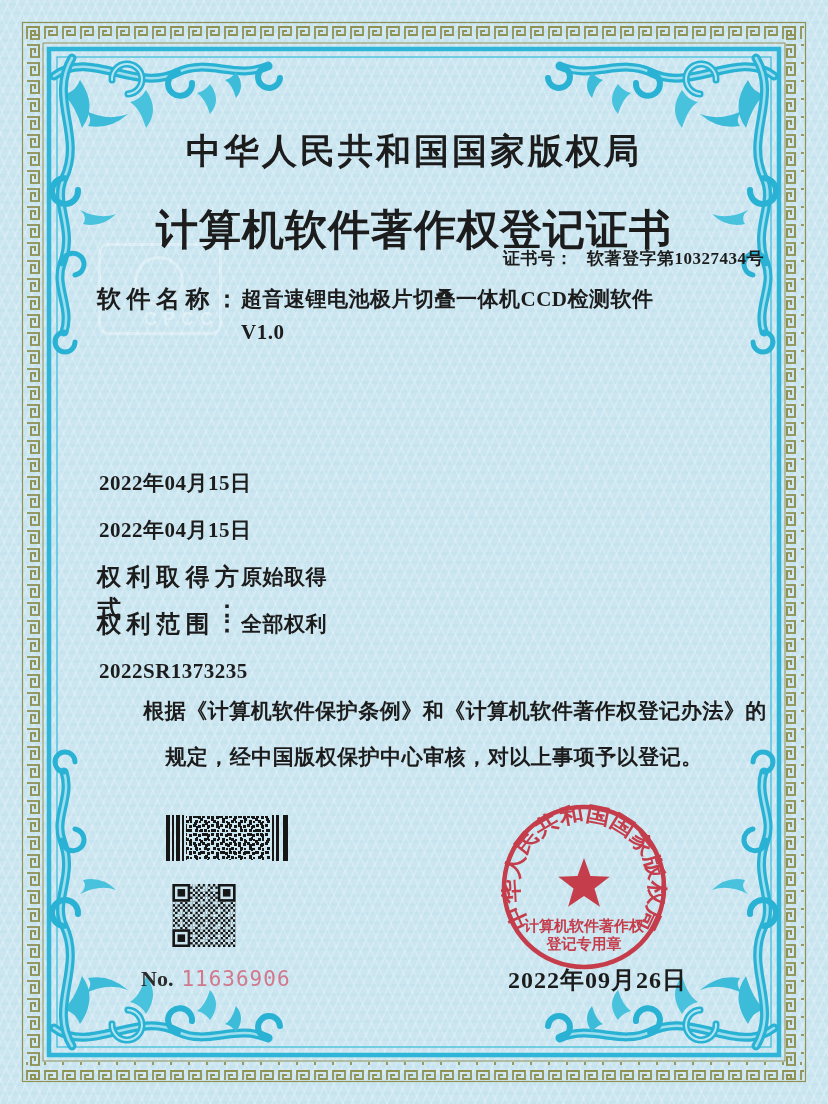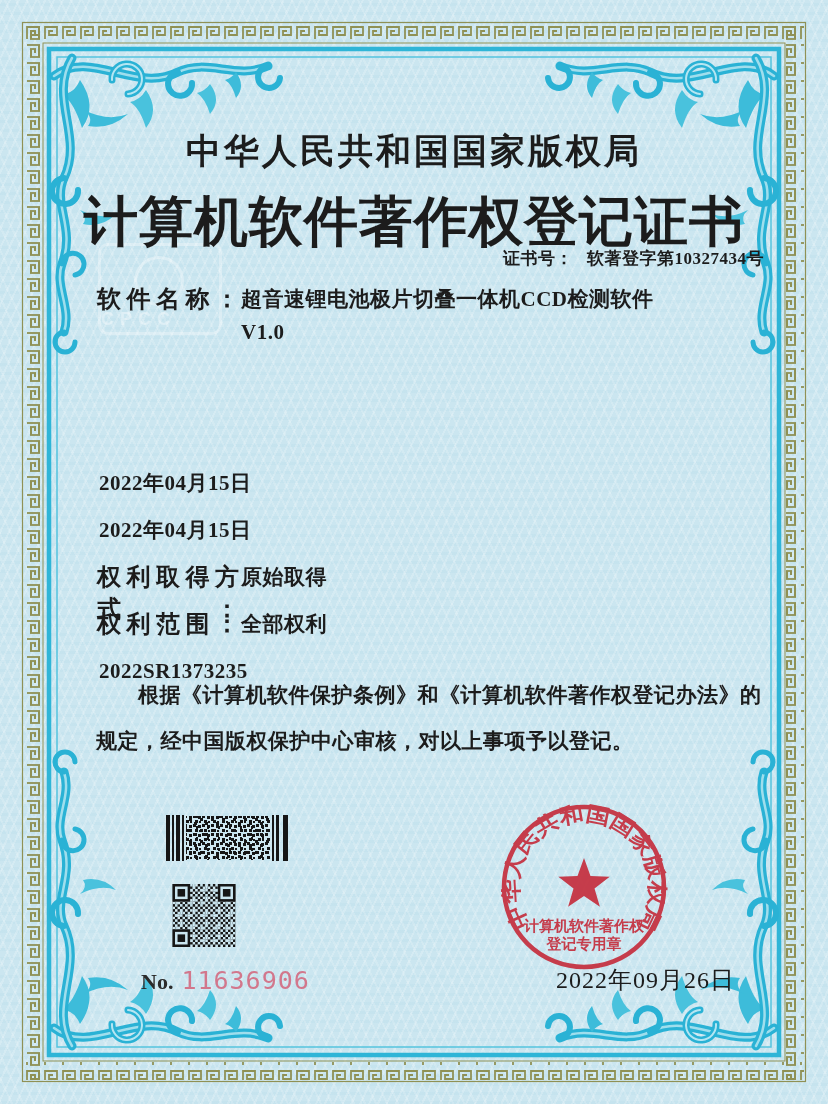--- a/index.html
+++ b/index.html
@@ -13,68 +13,69 @@
       repeating-linear-gradient(0deg, rgba(182,220,233,.25) 0 3px, rgba(255,255,255,0) 3px 9px);
     font-family:"Liberation Serif","DejaVu Serif",serif;
     color:#1c1c1c;
   }
   .frame{position:absolute;left:0;top:0;width:828px;height:1104px;}
   .authority{
     position:absolute;left:0;right:0;top:128px;text-align:center;
     font-size:35px;font-weight:700;letter-spacing:3px;
   }
   .title{
-    position:absolute;left:0;right:0;top:186px;text-align:center;
-    font-size:54px;font-weight:800;letter-spacing:1px;
+    position:absolute;left:0;right:0;top:202px;text-align:center;
+    font-size:42px;font-weight:800;letter-spacing:1px;
   }
   .cert-line{
     position:absolute;top:247px;right:64px;
     font-size:17px;font-weight:700;letter-spacing:.5px;
   }
   .cert-line .gap{display:inline-block;width:14px;}
   .field-row{position:absolute;left:97px;right:56px;display:flex;}
   .field-label{
     flex:0 0 142px;font-size:24px;font-weight:700;
     text-align:justify;text-align-last:justify;text-justify:inter-character;
   }
   .field-value{
     margin-left:2px;font-size:21px;font-weight:700;letter-spacing:.5px;
     white-space:pre-line;line-height:33px;
   }
   .fr0{top:283px}.fr1{top:374px}.fr2{top:467px}.fr3{top:514px}
   .fr4{top:561px}.fr5{top:608px}.fr6{top:655px}
   .statement{
-    position:absolute;left:96px;top:672px;width:676px;
+    position:absolute;left:96px;top:688px;width:676px;
     font-size:21px;font-weight:600;line-height:46px;text-indent:2em;
     letter-spacing:.5px;
+    text-align:center;
   }
   .barcode{position:absolute;left:166px;top:815px;width:122px;height:46px;}
   .qr{position:absolute;left:170px;top:884px;width:68px;height:63px;}
   .serial{position:absolute;left:141px;top:966px;font-size:22px;}
   .serial-prefix{color:#2b2b2b;font-weight:600;}
   .serial-number{
     color:#d2778c;font-family:"DejaVu Sans Mono","Liberation Mono",monospace;
-    font-size:25px;letter-spacing:1px;margin-left:8px;
+    font-size:21px;letter-spacing:1px;margin-left:8px;
   }
   .seal{position:absolute;left:484px;top:787px;width:200px;height:200px;opacity:.93;}
   .issue-date{
     position:absolute;left:508px;top:964px;
-    font-size:24px;font-weight:400;letter-spacing:1px;margin-left:48px;
+    font-size:24px;font-weight:700;letter-spacing:1px;
   }
   .wm-emblem{
     position:absolute;left:98px;top:243px;width:118px;height:86px;
     border:3px solid rgba(255,255,255,.55);border-radius:10px;opacity:.55;
     pointer-events:none;
   }
   .wm-ring{
     position:absolute;left:33px;top:10px;width:44px;height:44px;border-radius:50%;
     border:3px solid rgba(255,255,255,.6);
   }
   .wm-text{
-    position:absolute;left:0;right:0;bottom:2px;text-align:left;
+    position:absolute;left:0;right:0;bottom:2px;text-align:right;
     font-family:Liberation Sans, sans-serif;font-size:18px;font-weight:700;
     letter-spacing:6px;color:rgba(255,255,255,.65);
   }
 </style>
 </head>
 <body>
 
 <div class="certificate">
 
   <svg class="frame" viewBox="0 0 828 1104" xmlns="http://www.w3.org/2000/svg" aria-hidden="true">

